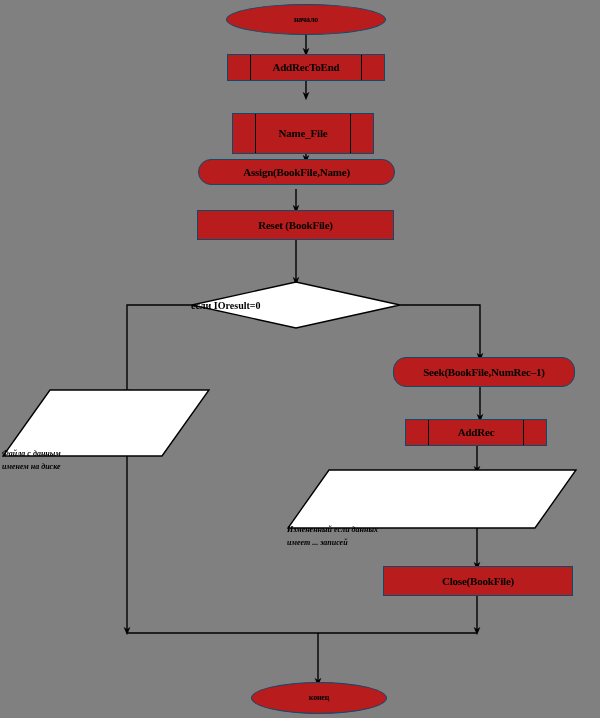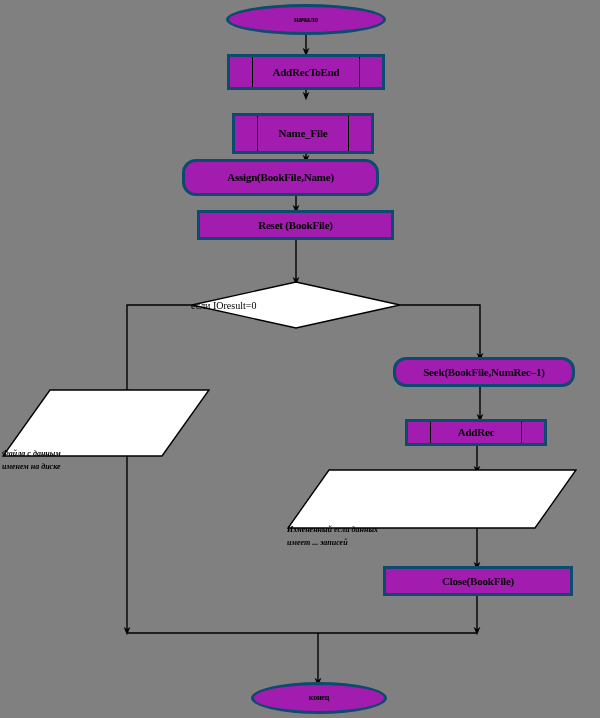--- a/index.html
+++ b/index.html
@@ -26,22 +26,22 @@
     height: 718px;
   }
   .node {
     position: absolute;
     box-sizing: border-box;
     display: flex;
     align-items: center;
     justify-content: center;
     text-align: center;
     color: #000000;
-    background: #a21caf;
-    border: 3px solid #0c4a6e;
+    background: #b91c1c;
+    border: 1px solid #0c4a6e;
   }
   .node .label {
     display: block;
     line-height: 1.15;
     font-weight: bold;
     letter-spacing: -0.2px;
     padding: 0 4px;
   }
   
   .terminator {
@@ -101,21 +101,21 @@
   .decision .shape {
     position: absolute;
     left: 0; top: 0; right: 0; bottom: 0;
   }
   .decision .label {
     position: absolute;
     left: 0; right: 0;
     top: 50%;
     transform: translateY(-50%);
     font-size: 10px;
-    font-weight: normal;
+    font-weight: bold;
   }
 </style>
 </head>
 <body>
 
 <div id="flow-root">
 
   <svg id="edges" viewBox="0 0 600 718" width="600" height="718">
     <defs>
       <marker id="arrow" markerWidth="9" markerHeight="9" refX="4.2" refY="4" orient="auto" markerUnits="userSpaceOnUse">
@@ -152,33 +152,33 @@
       <line x1="127" y1="633" x2="477" y2="633"></line>
 
       <line x1="318" y1="633" x2="318" y2="682" marker-end="url(#arrow)"></line>
     </g>
   </svg>
 
   <div class="node terminator" style="left:226px; top:4px; width:160px; height:31px;">
     <span class="label">начало</span>
   </div>
 
-  <div class="node predefined" style="left:227px; top:54px; width:158px; height:36px;">
+  <div class="node predefined" style="left:227px; top:54px; width:158px; height:27px;">
     <span class="bar left"></span>
     <span class="bar right"></span>
     <span class="label">AddRecToEnd</span>
   </div>
 
   <div class="node predefined" style="left:232px; top:97px; width:142px; height:41px;margin-top:16px;">
     <span class="bar left"></span>
     <span class="bar right"></span>
     <span class="label">Name_File</span>
   </div>
 
-  <div class="node process" style="left:182px; top:159px; width:197px; height:37px;border-radius:14px;">
+  <div class="node process" style="left:198px; top:159px; width:197px; height:26px;border-radius:14px;">
     <span class="label">Assign(BookFile,Name)</span>
   </div>
 
   <div class="node process" style="left:197px; top:210px; width:197px; height:30px;">
     <span class="label">Reset (BookFile)</span>
   </div>
 
   <div class="decision" style="left:191px; top:281px; width:210px; height:48px;">
     <svg class="shape" viewBox="0 0 210 48" preserveAspectRatio="none">
       <polygon points="1,24 105,1 209,24 105,47" fill="#ffffff" stroke="#000000" stroke-width="1.4"></polygon>

